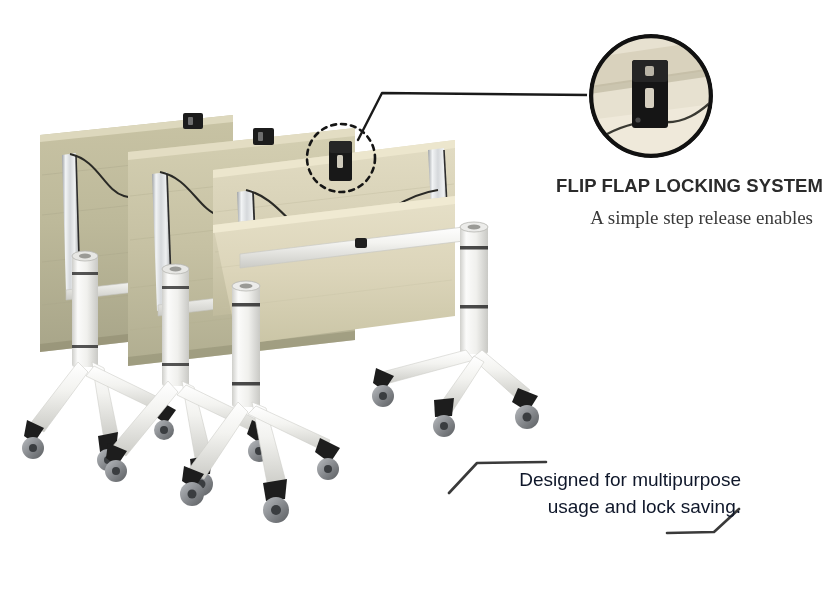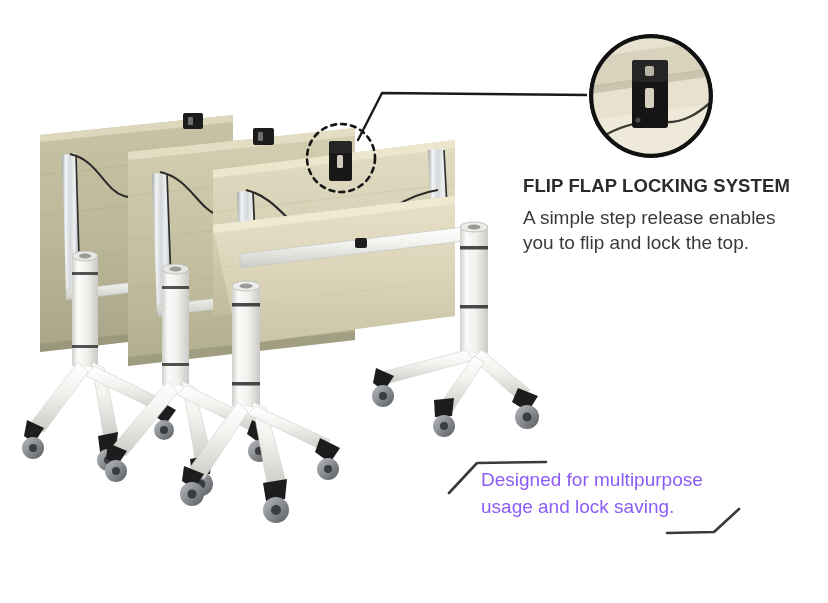--- a/index.html
+++ b/index.html
@@ -1,39 +1,39 @@
 <!DOCTYPE html>
 <html><head>
 <meta charset="utf-8">
 <style>
   html,body{margin:0;padding:0;background:#ffffff;}
   body{width:828px;height:603px;overflow:hidden;font-family:"Liberation Sans",sans-serif;}
-  #stage{position:relative;width:820px;height:603px;background:#ffffff;}
+  #stage{position:relative;width:820px;height:603px;background:#ffffff;text-align:right;}
 
   .layer{position:absolute;top:0;left:0;width:828px;height:603px;}
   svg.layer{display:block;}
 
   
   #callout-text{position:absolute;left:523px;top:176px;width:300px;}
   #callout-heading{
     font-family:"Liberation Sans",sans-serif;
     font-weight:bold;font-size:18.5px;letter-spacing:0.1px;
     color:#2b2b2b;line-height:20px;white-space:nowrap;
   }
   #callout-body{
     font-family:"Liberation Sans",sans-serif;
     font-size:19px;color:#3a3a3a;line-height:25px;margin-top:9px;
     width:290px;
   }
-  #callout-body div{white-space:nowrap;}
+  #callout-body div{white-space:nowrap;font-family:Liberation Serif, serif;}
 
   #bottom-caption{position:absolute;left:481px;top:466px;width:260px;}
   #bottom-caption div{
     font-family:"Liberation Sans",sans-serif;
-    font-size:19px;color:#8b5cf6;line-height:27px;white-space:nowrap;
+    font-size:19px;color:#0f172a;line-height:27px;white-space:nowrap;
   }
 </style>
 </head>
 <body>
 
 <div id="stage" style="background: rgb(255, 255, 255);">
 
   <svg class="layer" id="photo-layer" viewBox="0 0 828 603">
     <defs>
       <linearGradient id="woodDark" x1="0" y1="0" x2="0" y2="1">
@@ -332,21 +332,20 @@
 
     <polyline points="449,493 477,463 546,462" fill="none" stroke="#3a3a3a" stroke-width="2.6" stroke-linejoin="round" stroke-linecap="round"></polyline>
 
     <polyline points="667,533 714,532 739,509" fill="none" stroke="#3a3a3a" stroke-width="2.6" stroke-linejoin="round" stroke-linecap="round"></polyline>
   </svg>
 
   <div id="callout-text">
     <div id="callout-heading" style="color: rgb(43, 43, 43);">FLIP FLAP LOCKING SYSTEM</div>
     <div id="callout-body" style="color: rgb(58, 58, 58);">
       <div>A simple step release enables</div>
-      <div>you to flip and lock the top.</div>
     </div>
   </div>
 
   <div id="bottom-caption" style="color: rgb(58, 58, 58);">
     <div>Designed for multipurpose</div>
     <div>usage and lock saving.</div>
   </div>
 
 </div>
 

